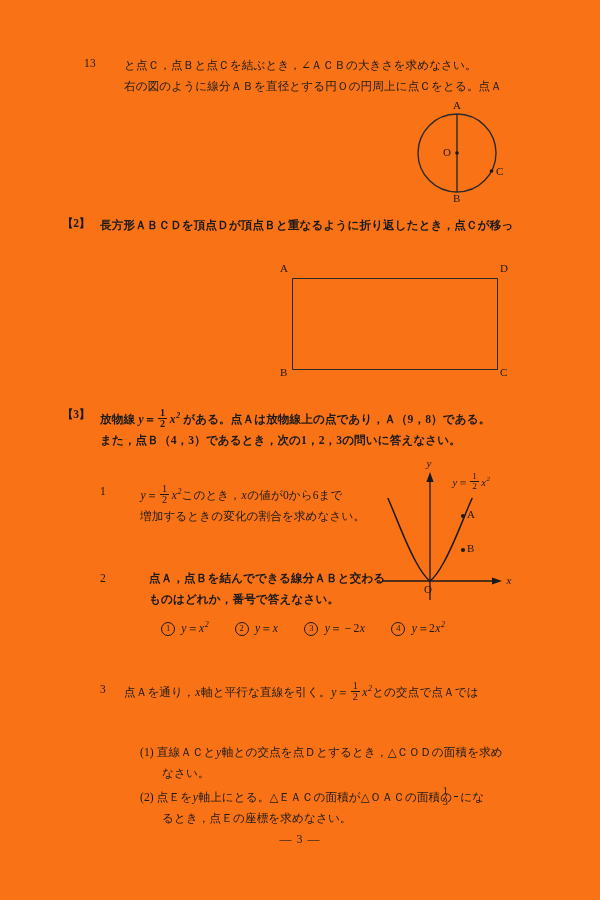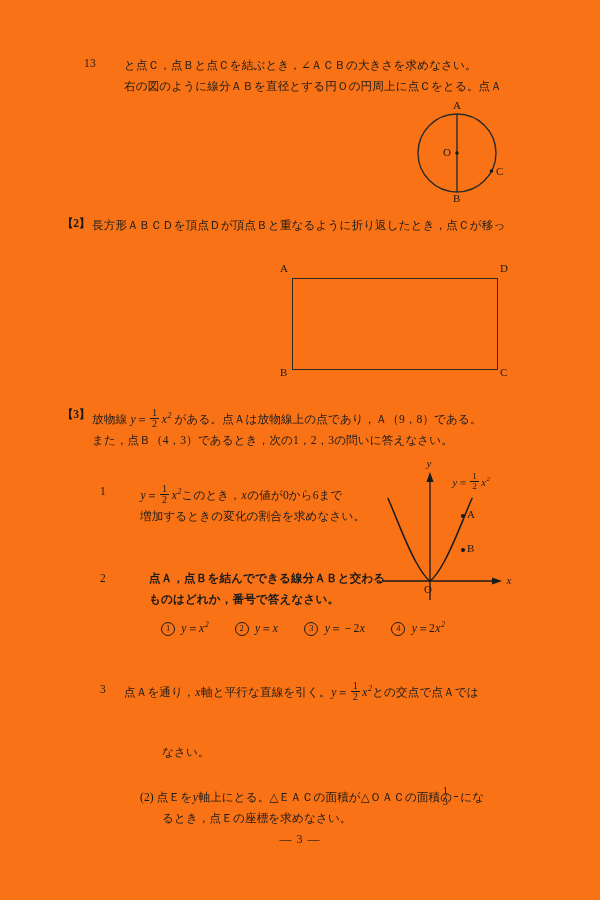--- a/index.html
+++ b/index.html
@@ -39,21 +39,22 @@
     font-weight: 600;
   }
   .body-text {
     position: absolute;
     font-size: 11.6px;
     line-height: 21px;
     letter-spacing: 0.1px;
     text-align: justify;
   }
   .body-text.b {
-    font-weight: 400;
+    font-weight: 700;
+    margin-left: 8px;
   }
 
   
   .mi {
     font-family: "Liberation Serif", "DejaVu Serif", serif;
     font-style: italic;
     padding: 0 0.5px;
   }
   .sup {
     font-size: 0.68em;
@@ -231,20 +232,23 @@
 
   <div class="qnum" style="left:100px; top:684px;">3</div>
 
   <div class="body-text" style="left:124px; top:678px; width:392px;">
     <div>
       <span>点Ａを通り，</span><span class="mi">x</span><span>軸と平行な直線を引く。</span><span class="mi">y</span><span>＝</span><span class="frac"><span class="num">1</span><span class="den">2</span></span><span class="mi">x</span><span class="sup">2</span><span>との交点で点Ａでは</span>
     </div>
   </div>
 
   <div class="body-text" style="left:140px; top:742px; width:372px;">
+    <div style="text-indent:-22px; padding-left:22px;">
+      <span>(1)</span>&nbsp;<span>直線ＡＣと</span><span class="mi">y</span><span>軸との交点を点Ｄとするとき，△ＣＯＤの面積を求め</span>
+    </div>
     <div style="padding-left:22px;">なさい。</div>
   </div>
 
   <div class="body-text" style="left:140px; top:786px; width:372px;">
     <div style="text-indent:-22px; padding-left:22px;">
       <span>(2)</span>&nbsp;<span>点Ｅを</span><span class="mi">y</span><span>軸上にとる。△ＥＡＣの面積が△ＯＡＣの面積の</span><span class="frac"><span class="num">1</span><span class="den">3</span></span><span>にな</span>
     </div>
     <div style="padding-left:22px;">るとき，点Ｅの座標を求めなさい。</div>
   </div>
 

